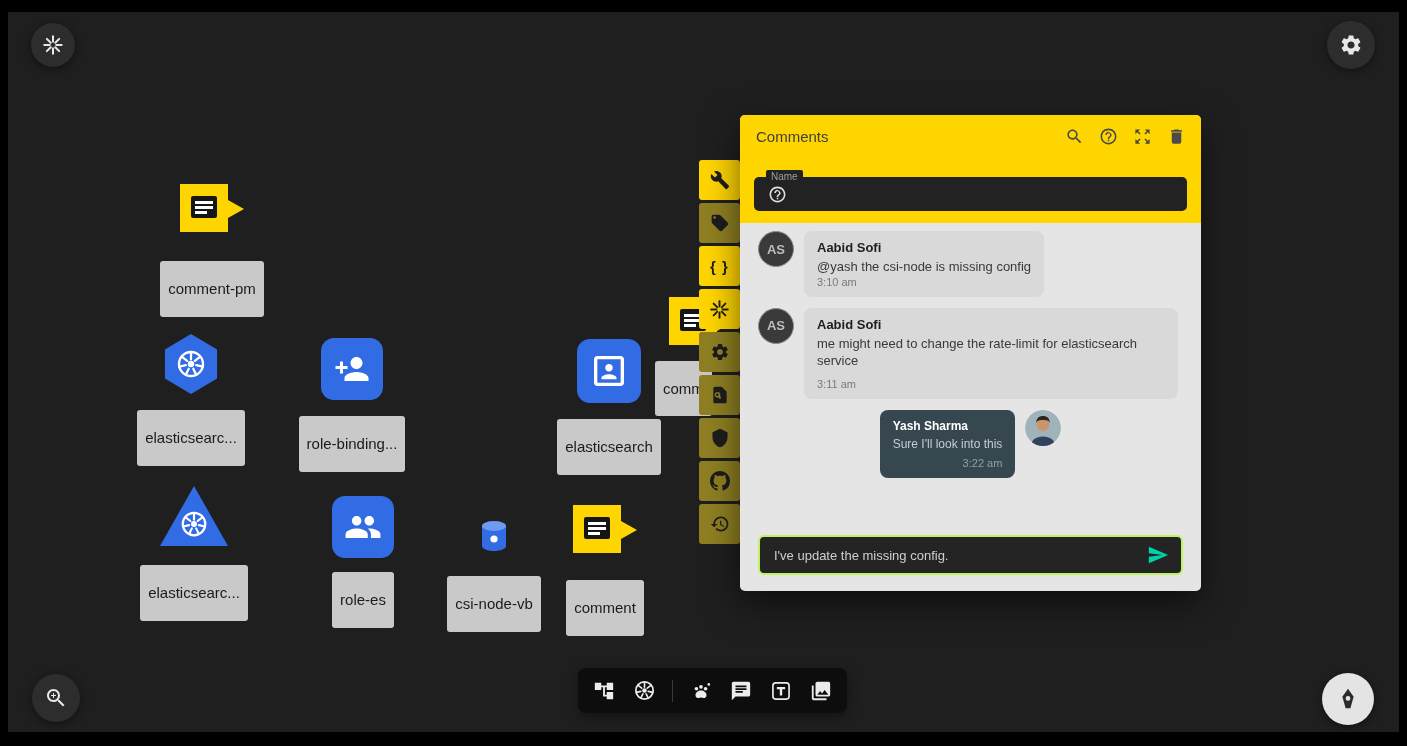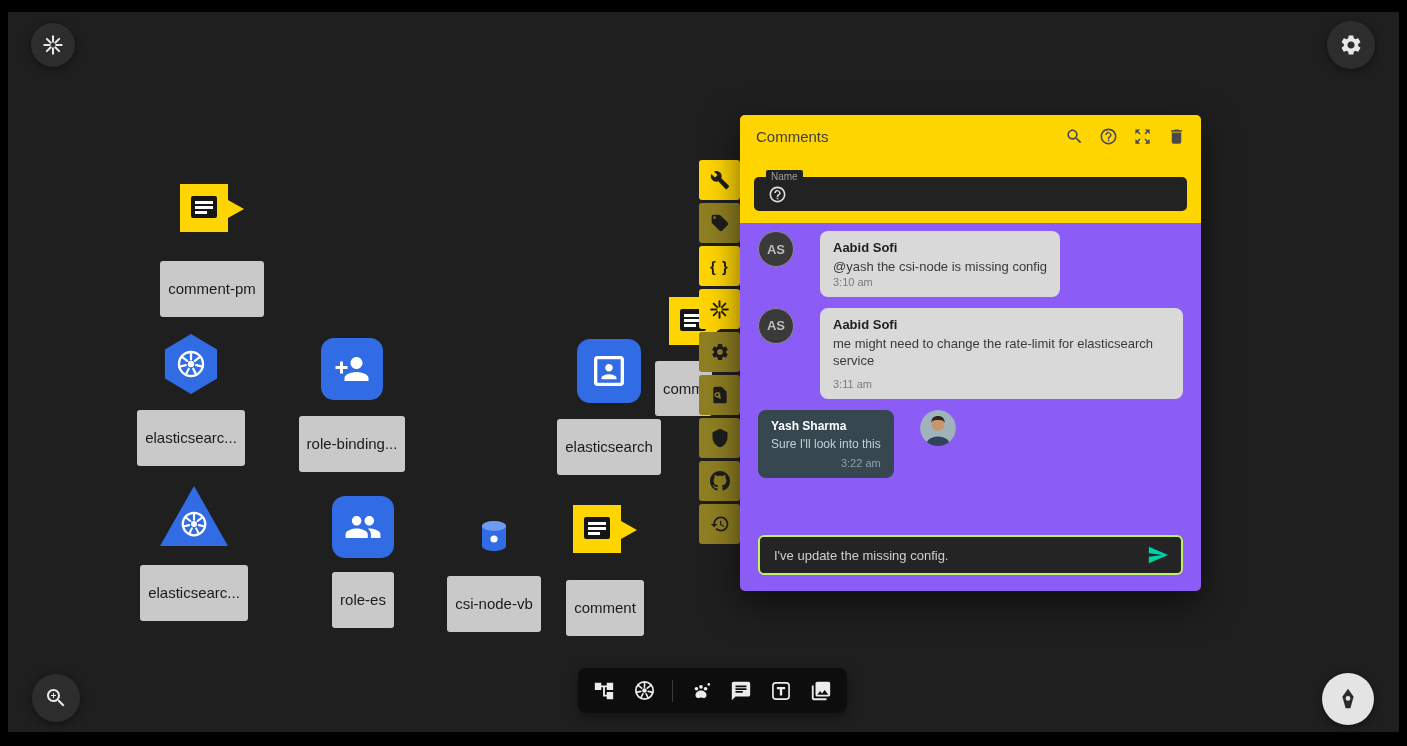--- a/index.html
+++ b/index.html
@@ -46,50 +46,50 @@
   .side-toolbar{position:absolute;left:691px;top:148px;display:flex;flex-direction:column;gap:3px;z-index:3}
   .tb{width:41px;height:40px;border:none;border-radius:3px;display:flex;align-items:center;
     justify-content:center;cursor:pointer;color:#1d1d1d;padding:0}
   .tb.bright{background:#ffd500}
   .tb.muted{background:#8f7f22}
   .braces{font-weight:bold;font-size:15px;letter-spacing:1px}
 
   
   .panel{position:absolute;left:732px;top:103px;width:461px;height:476px;z-index:4;
     display:flex;flex-direction:column;border-radius:5px;overflow:hidden;
-    box-shadow:0 12px 34px rgba(0,0,0,.55);background:#8b5cf6}
+    box-shadow:0 12px 34px rgba(0,0,0,.55);background:#e5e5e5}
   .panel-header{height:42px;background:#ffd500;display:flex;align-items:center;
     padding:0 10px 0 16px;flex:0 0 auto}
   .panel-title{font-size:15px;color:#3f3f3f;flex:1}
   .ph-btn{width:30px;height:30px;background:transparent;border:none;color:#4a4a4a;
     display:flex;align-items:center;justify-content:center;cursor:pointer;padding:0;margin-left:4px}
   .name-section{background:#ffd500;padding:20px 14px 12px;flex:0 0 auto}
   .name-field{position:relative;background:#222;border-radius:5px;height:34px;display:flex;
     align-items:center;padding:0 10px 0 14px}
   .name-label{position:absolute;top:-7px;left:12px;background:#222;color:#9f9f9f;font-size:10px;
     padding:1px 5px;border-radius:2px;line-height:1.2}
   .name-input{flex:1;background:transparent;border:none;outline:none;color:#ececec;font-size:14px;
     font-family:inherit;padding:0}
   .name-help{color:#e0e0e0;cursor:pointer;display:flex}
 
   .panel-body{flex:1;padding:8px 18px 16px;display:flex;flex-direction:column;overflow:hidden}
-  .msg-row{display:flex;align-items:flex-start;gap:26px}
+  .msg-row{display:flex;align-items:flex-start;gap:10px}
   .msg-row + .msg-row{margin-top:11px}
   .avatar{width:36px;height:36px;border-radius:50%;background:#3a3a3a;border:1px solid #8b8b8b;
     color:#bdbdbd;font-size:13px;font-weight:bold;display:flex;align-items:center;
     justify-content:center;flex:0 0 auto;box-sizing:border-box}
   .bubble{background:#d9d9d9;border-radius:8px;padding:9px 13px;color:#333}
   .msg-author{font-weight:bold;font-size:13px;color:#1e1e1e;margin-bottom:3px}
   .msg-text{font-size:13px;line-height:1.35;color:#3a3a3a}
   .msg-time{font-size:11px;color:#7a7a7a;}
   .m0 .bubble{max-width:232px}
   .m1 .bubble{max-width:348px}
   .m1 .msg-text{margin-top:2px}
   .m1 .msg-time{margin-top:8px}
-  .msg-right{justify-content:flex-start;margin-top:12px}
+  .msg-right{justify-content:center;margin-top:12px}
   .msg-right .bubble{background:#37474f;color:#cfd8dc;max-width:170px}
   .msg-right .msg-author{color:#ffffff;font-size:12px}
   .msg-right .msg-text{color:#c3cfd6;font-size:12px}
   .msg-right .msg-time{color:#8da1ab;text-align:right;margin-top:5px}
   .avatar-photo{width:36px;height:36px;border-radius:50%;overflow:hidden;flex:0 0 auto}
 
   .composer{margin-top:auto;display:flex;align-items:center;border:2px solid #bef264;border-radius:6px;
     height:40px;padding:0 10px 0 12px;background:#242424;box-sizing:border-box}
   .composer-input{flex:1;background:transparent;border:none;outline:none;color:#cfcfcf;font-size:13px;font-family:inherit}
   .send-btn{background:none;border:none;color:#00d3a9;width:26px;height:26px;display:flex;

